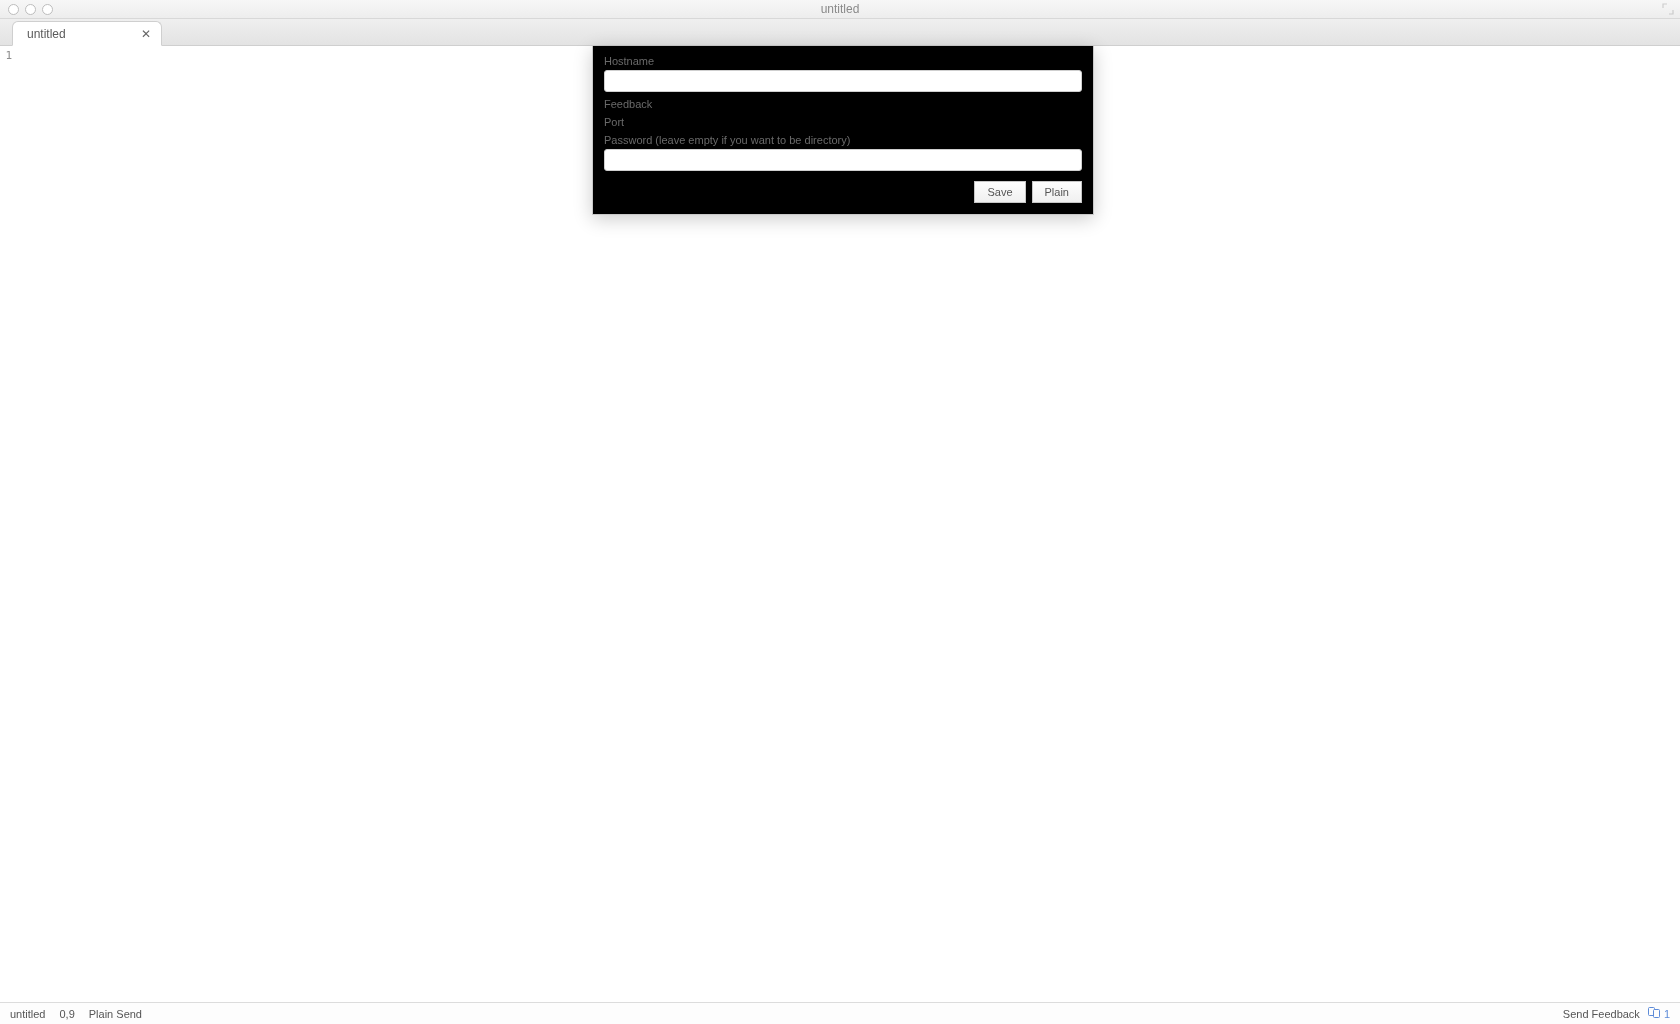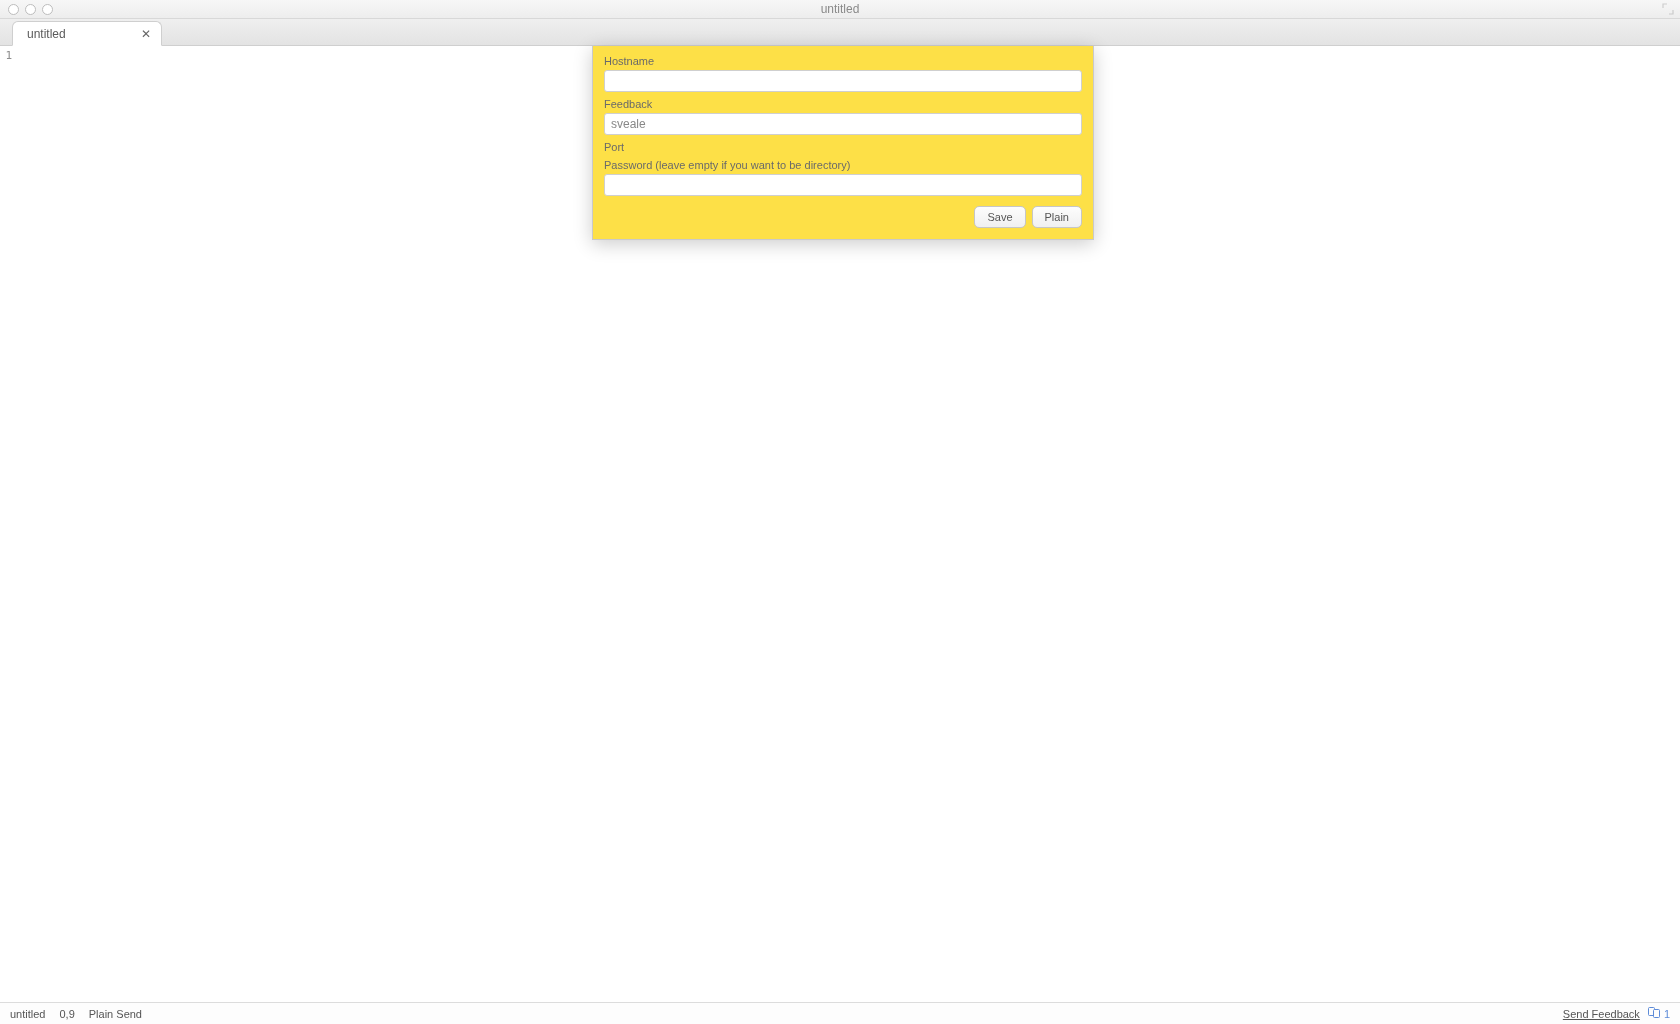--- a/index.html
+++ b/index.html
@@ -106,21 +106,21 @@
     flex: 1;
     background: #fff;
   }
 
   
   .dialog {
     position: absolute;
     left: 592px;
     top: 0;
     width: 502px;
-    background: #fde047;
+    background: #000000;
     border: 1px solid #c9c9c9;
     border-top: none;
     box-shadow: 0 4px 18px rgba(0,0,0,0.20);
     padding: 9px 11px 11px 11px;
   }
   .form-row { margin-bottom: 6px; }
   .form-label {
     font-size: 11px;
     color: #6a6a6a;
     margin-bottom: 3px;
@@ -140,21 +140,21 @@
   .btn-row {
     display: flex;
     justify-content: flex-end;
     gap: 6px;
     margin-top: 10px;
   }
   .btn {
     height: 22px;
     padding: 0 12px;
     border: 1px solid #c6c6c6;
-    border-radius: 5px;
+    border-radius: 0;
     background: linear-gradient(#fdfdfd,#f0f0f0);
     font-size: 11px;
     color: #555;
     cursor: pointer;
   }
 
   
   .statusbar {
     height: 22px;
     border-top: 1px solid #dcdcdc;
@@ -168,21 +168,21 @@
   .status-left { display: flex; gap: 14px; }
   .status-spacer { flex: 1; }
   .status-right { display: flex; align-items: center; gap: 8px; }
   .notif {
     display: flex;
     align-items: center;
     gap: 3px;
     color: #5d8bd8;
   }
   .notif svg { width: 13px; height: 11px; }
-  .feedback-link { color: #555; cursor: pointer; text-decoration: underline; }
+  .feedback-link { color: #555; cursor: pointer; }
 </style>
 </head>
 <body>
 
 <div class="titlebar">
   <div class="traffic-lights">
     <div class="light"></div>
     <div class="light"></div>
     <div class="light"></div>
   </div>
@@ -207,21 +207,20 @@
   </div>
   <div class="editor-body"></div>
 
   <div class="dialog">
     <div class="form-row">
       <label class="form-label">Hostname</label>
       <input class="form-input" type="text" value="" style="">
     </div>
     <div class="form-row">
       <label class="form-label">Feedback</label>
-      <input class="form-input" type="text" value="sveale" style="">
     </div>
     <div class="form-row">
       <label class="form-label">Port</label>
     </div>
     <div class="form-row">
       <label class="form-label">Password (leave empty if you want to be directory)</label>
       <input class="form-input" type="password" value="" style="">
     </div>
     <div class="btn-row">
       <button class="btn">Save</button>

